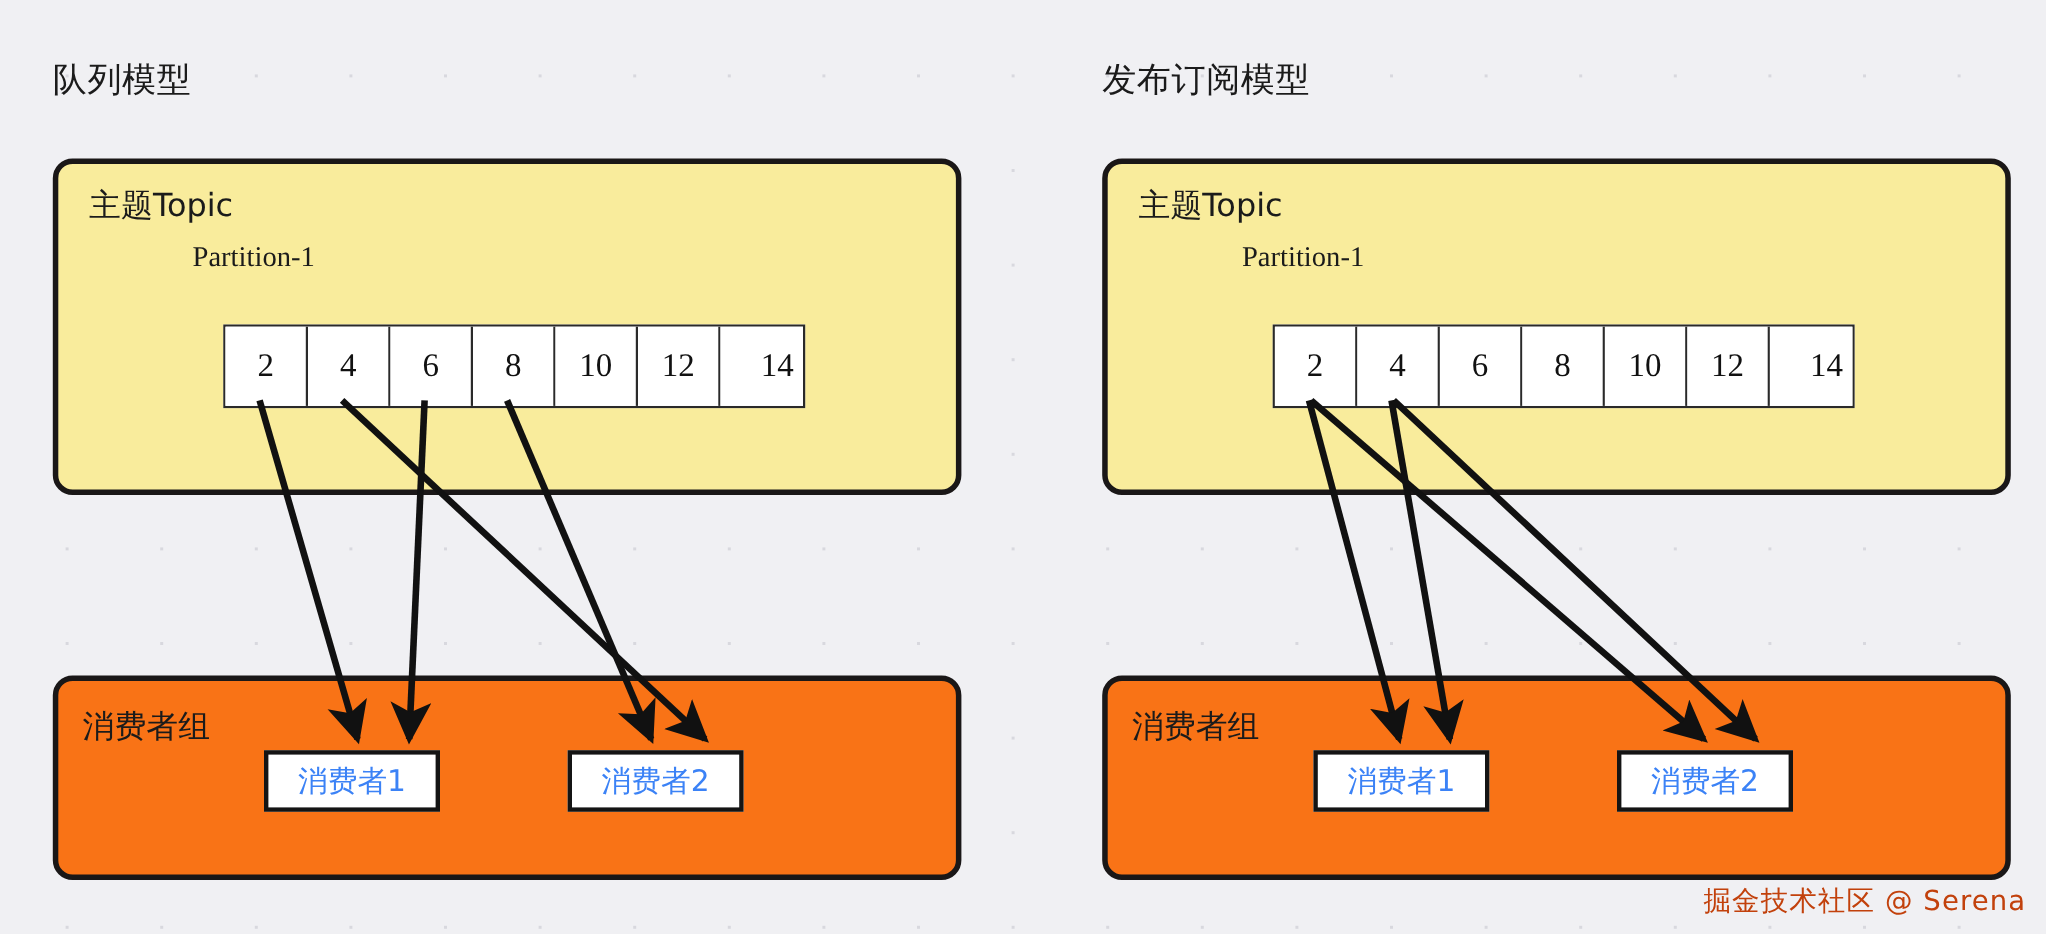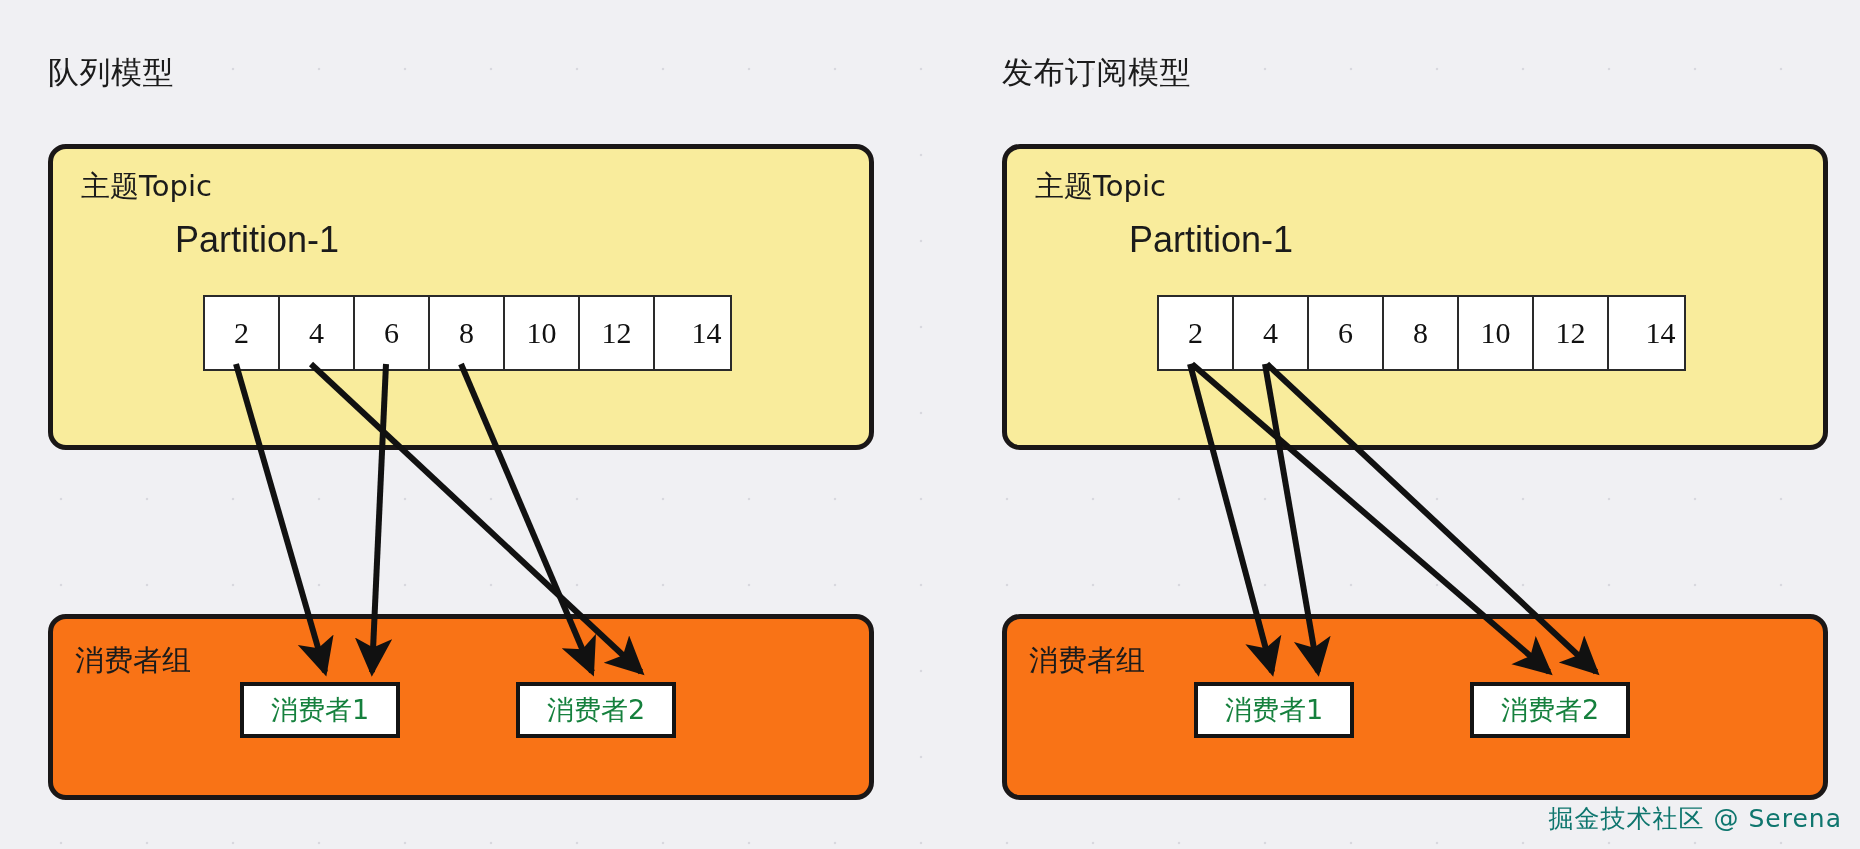--- a/index.html
+++ b/index.html
@@ -54,22 +54,22 @@
     position: absolute;
     font-size: 29px;
     color: #1b1b1b;
     white-space: nowrap;
     font-family: "DejaVu Sans", "Liberation Sans", sans-serif;
   }
   .topic-name { left: 28px; top: 18px; }
   .partition-name {
     left: 122px;
     top: 70px;
-    font-family: Liberation Sans, sans-serif;
-    font-size: 36px;
+    font-family: Liberation Serif, serif;
+    font-size: 26px;
   }
   .group-name { left: 22px; top: 22px; }
 
   
   .cells {
     position: absolute;
     display: flex;
     border: 2px solid #2a2a2a;
     box-sizing: border-box;
     background: #ffffff;
@@ -94,40 +94,40 @@
     position: absolute;
     width: 160px;
     height: 56px;
     border: 4px solid #141414;
     background: #ffffff;
     box-sizing: border-box;
     display: flex;
     align-items: center;
     justify-content: center;
     font-size: 27px;
-    color: #15803d;
+    color: #3b82f6;
     white-space: nowrap;
     font-family: "DejaVu Sans", "Liberation Sans", sans-serif;
     text-align: right;
   }
 
   
   .arrows {
     position: absolute;
     inset: 0;
     pointer-events: none;
   }
 
   
   .watermark {
     position: absolute;
     right: 18px;
     bottom: 14px;
     font-size: 25px;
-    color: #0f766e;
+    color: #c2410c;
     letter-spacing: 1px;
     white-space: nowrap;
     font-family: "DejaVu Sans", "Liberation Sans", sans-serif;
   }
 </style>
 </head>
 <body>
 
 <div class="canvas">
 

